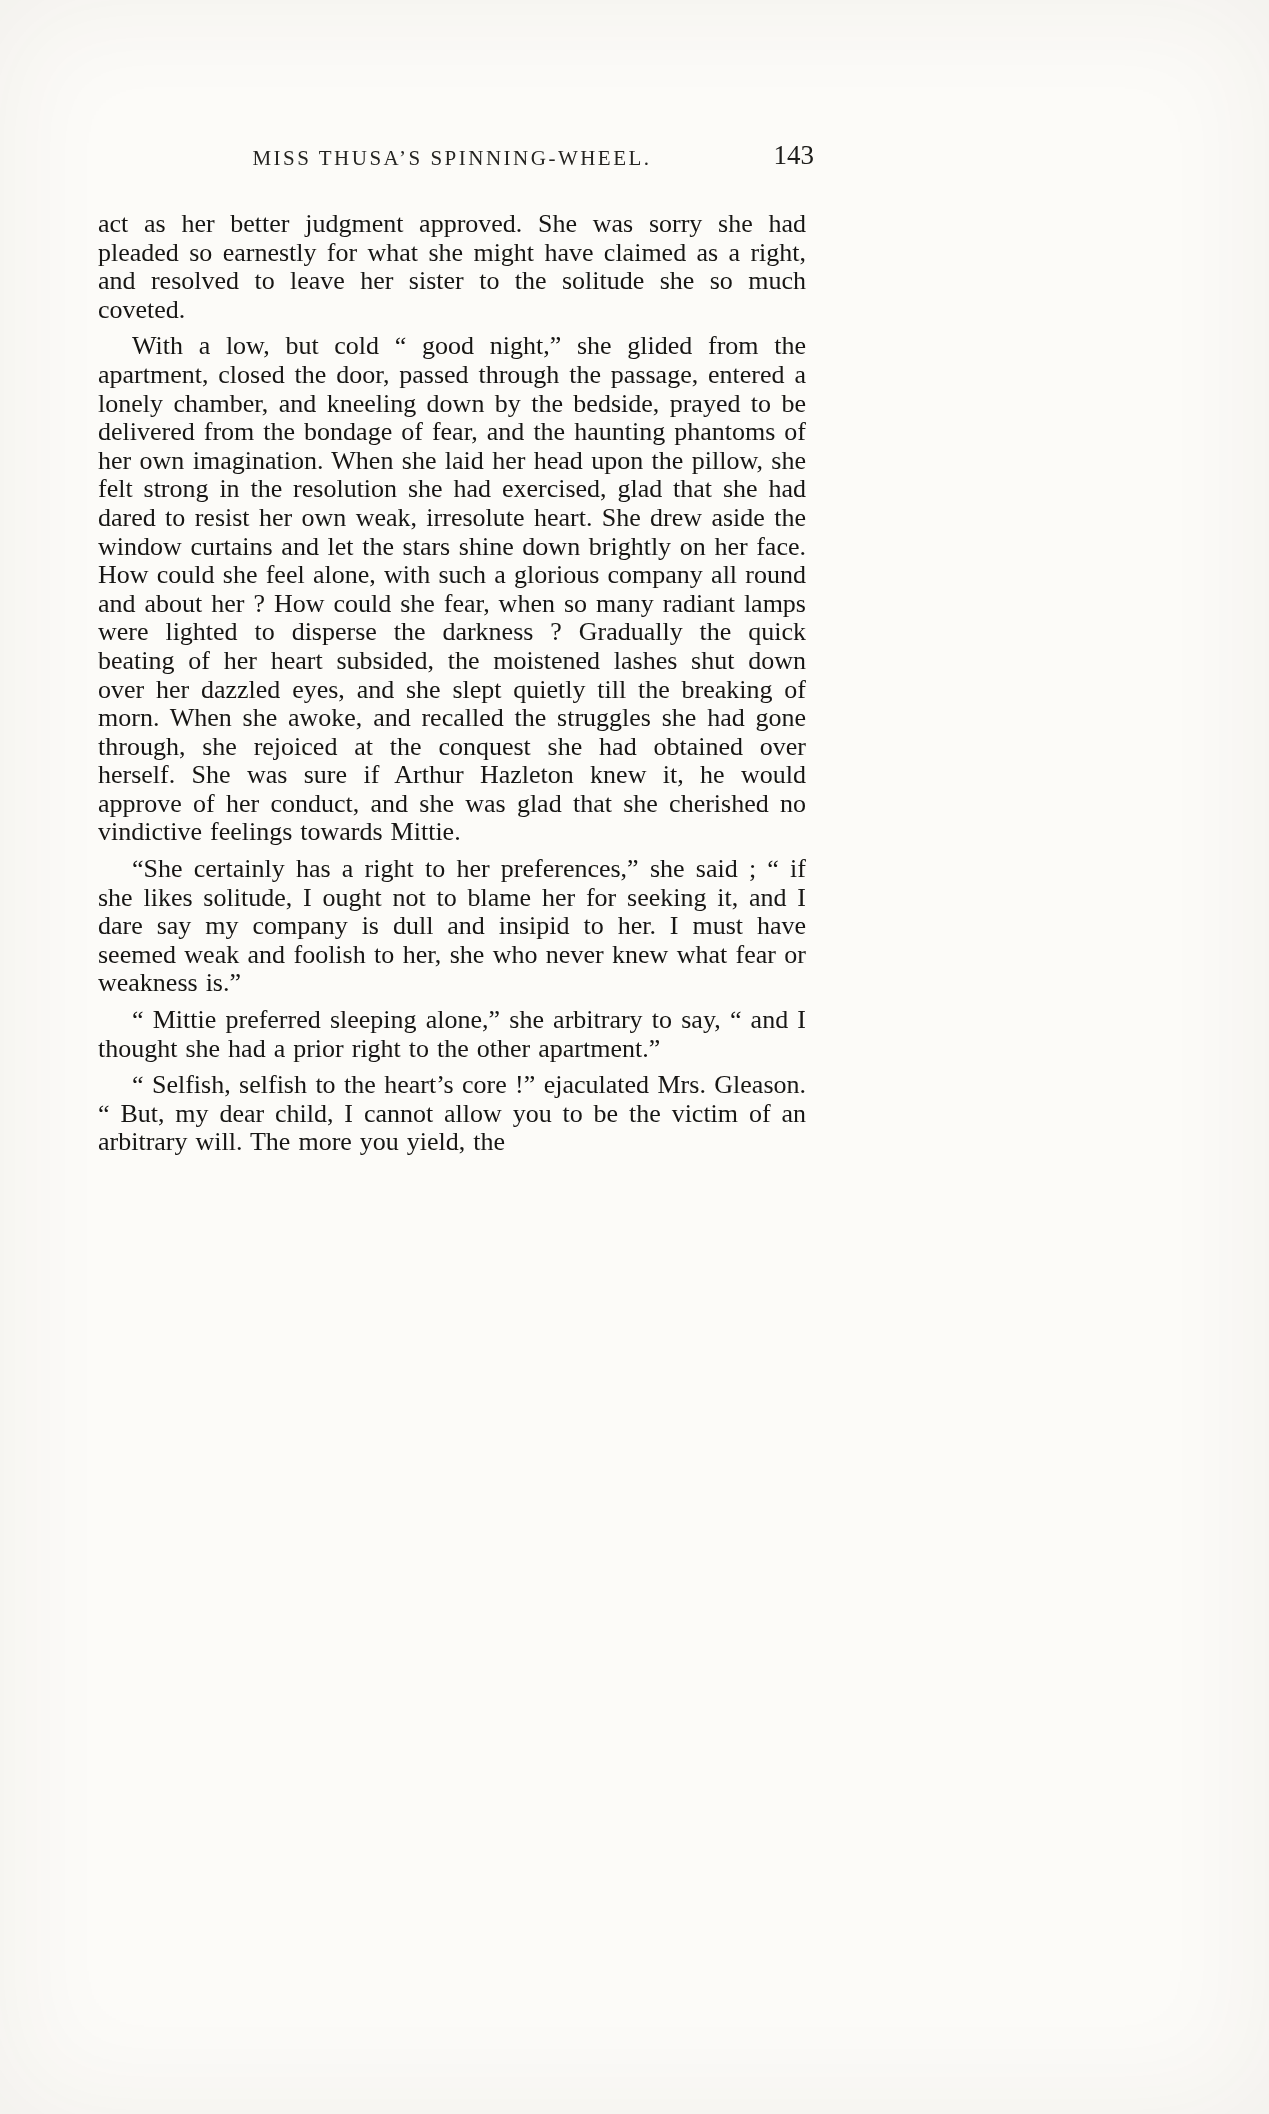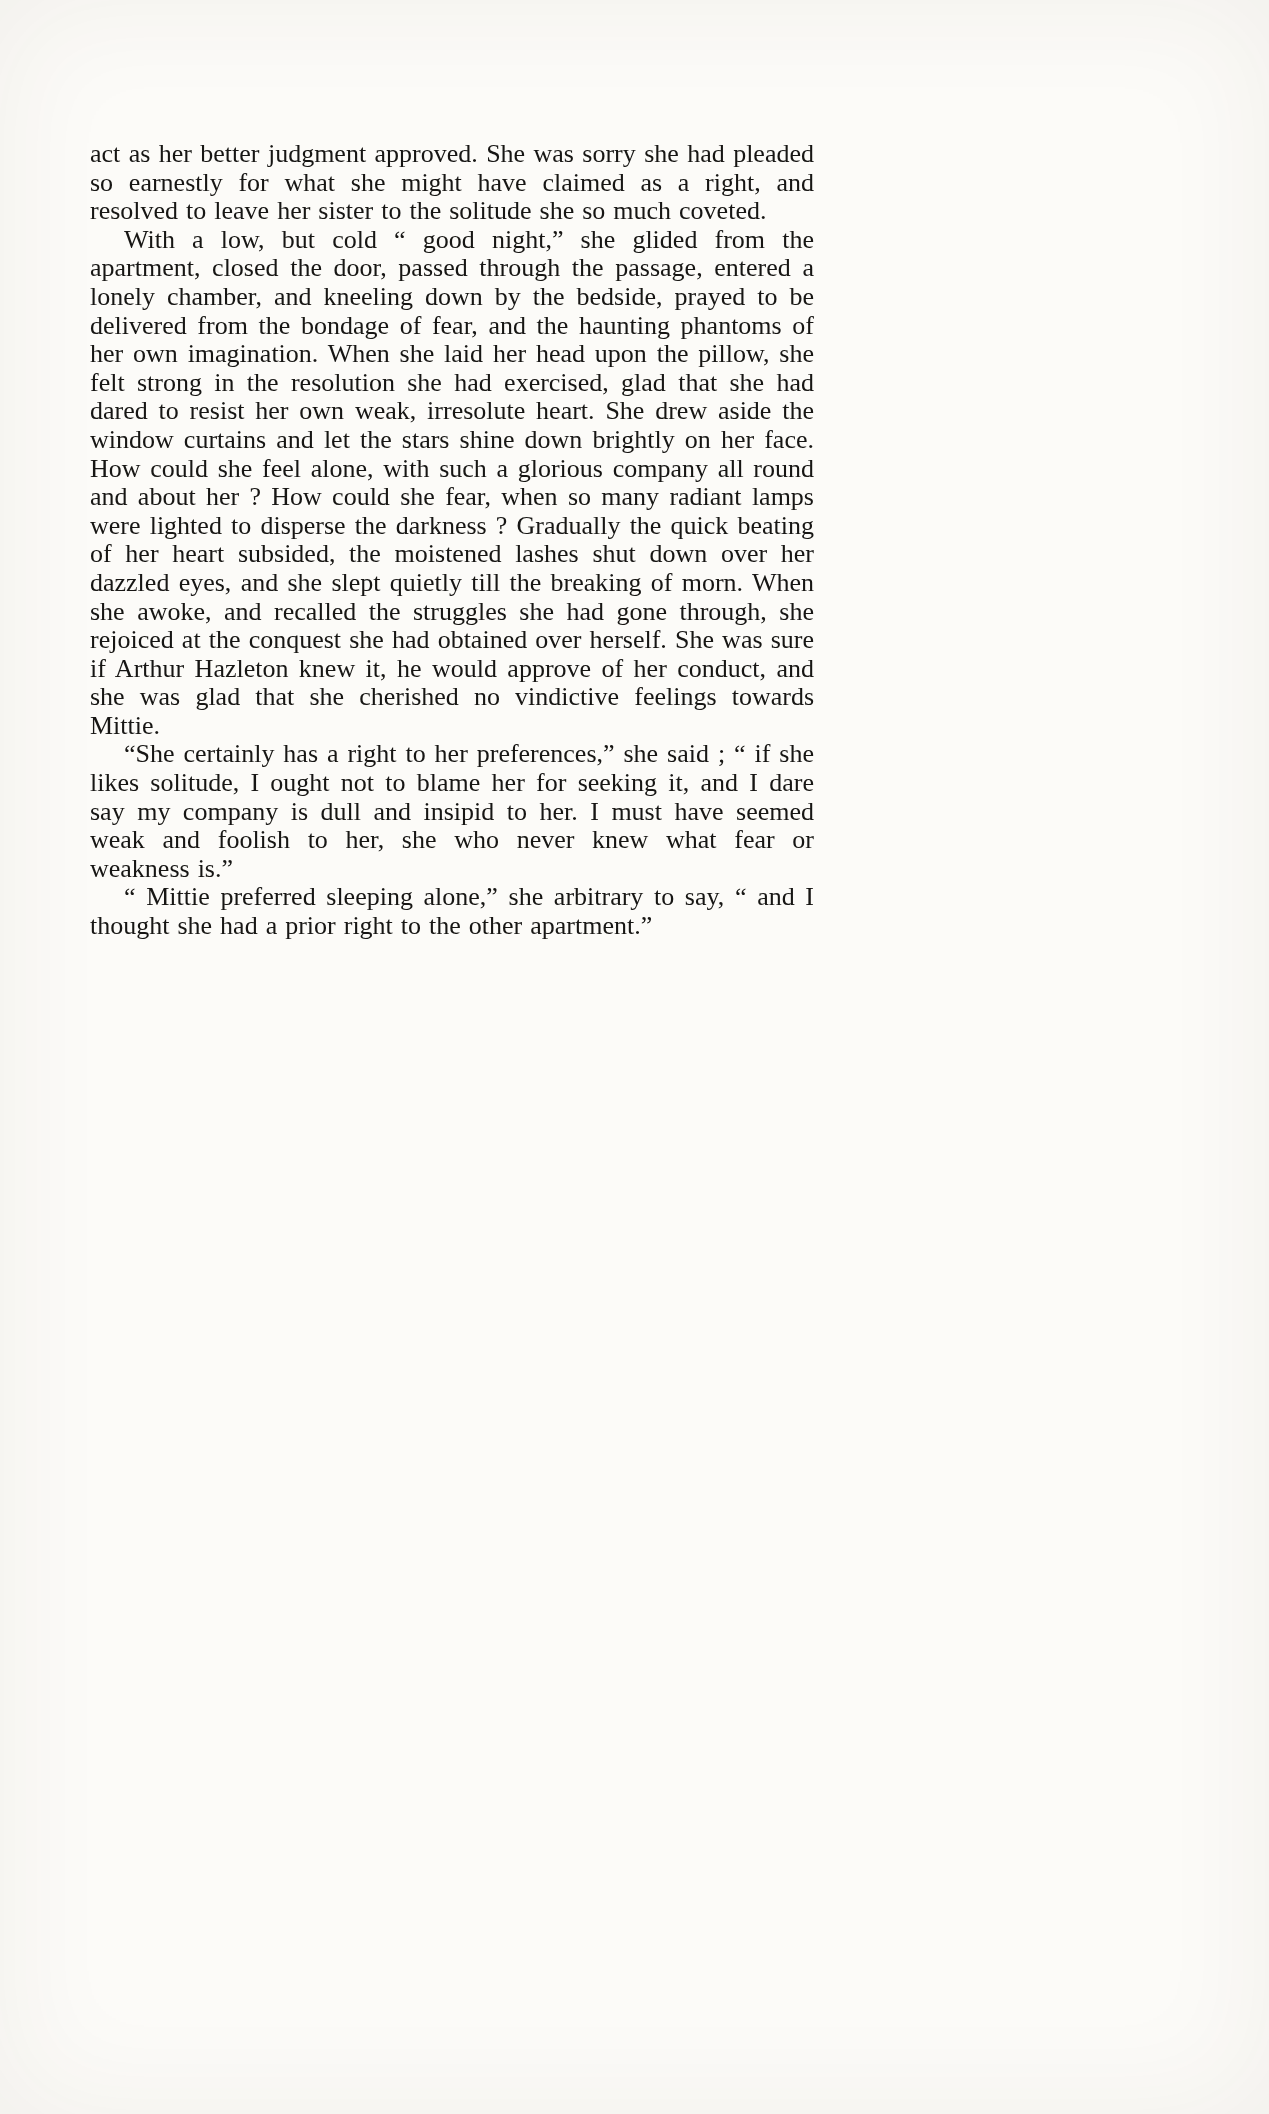--- a/index.html
+++ b/index.html
@@ -45,35 +45,40 @@
   }
   .body-text {
     font-family: "Liberation Serif", serif;
     font-size: 26px;
     line-height: 28.6px;
     text-align: justify;
     color: #171614;
     word-spacing: 1.5px;
   }
   .body-text p {
-    margin: 0;
+    margin: 8px;
     text-indent: 34px;
   }
   .body-text p.no-indent {
     text-indent: 0;
   }
 </style>
 </head>
 <body>
 
 <div class="page">
   <div class="text-block">
 
+    <div class="running-head">
+      <div class="head-title">MISS THUSA’S SPINNING-WHEEL.</div>
+      <div class="page-number">143</div>
+    </div>
 
     <div class="body-text">
       <p class="no-indent">act as her better judgment approved. She was sorry she had pleaded so earnestly for what she might have claimed as a right, and resolved to leave her sister to the solitude she so much coveted.</p>
       <p>With a low, but cold “ good night,” she glided from the apartment, closed the door, passed through the passage, entered a lonely chamber, and kneeling down by the bedside, prayed to be delivered from the bondage of fear, and the haunting phantoms of her own imagination. When she laid her head upon the pillow, she felt strong in the resolution she had exercised, glad that she had dared to resist her own weak, irresolute heart. She drew aside the window curtains and let the stars shine down brightly on her face. How could she feel alone, with such a glorious company all round and about her ? How could she fear, when so many radiant lamps were lighted to disperse the darkness ? Gradually the quick beating of her heart subsided, the moistened lashes shut down over her dazzled eyes, and she slept quietly till the breaking of morn. When she awoke, and recalled the struggles she had gone through, she rejoiced at the conquest she had obtained over herself. She was sure if Arthur Hazleton knew it, he would approve of her conduct, and she was glad that she cherished no vindictive feelings towards Mittie.</p>
       <p>“She certainly has a right to her preferences,” she said ; “ if she likes solitude, I ought not to blame her for seeking it, and I dare say my company is dull and insipid to her. I must have seemed weak and foolish to her, she who never knew what fear or weakness is.”</p>
       <p>“ Mittie preferred sleeping alone,” she arbitrary to say, “ and I thought she had a prior right to the other apartment.”</p>
+      <p>“ Selfish, selfish to the heart’s core !” ejaculated Mrs. Gleason. “ But, my dear child, I cannot allow you to be the victim of an arbitrary will. The more you yield, the</p>
     </div>
 
   </div>
 </div>
 
 </body></html>

